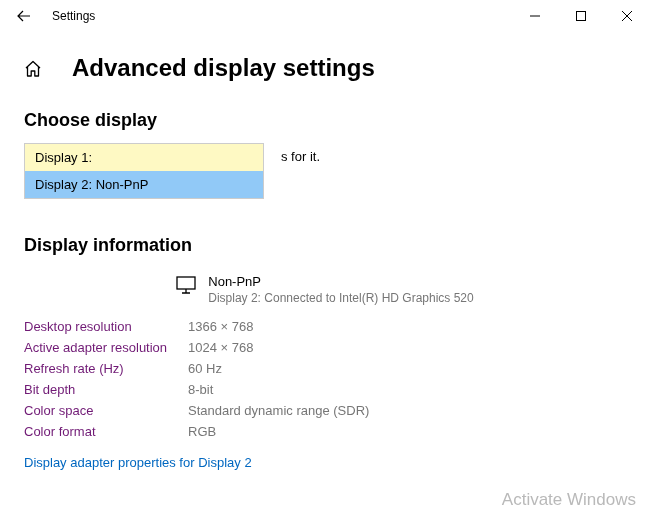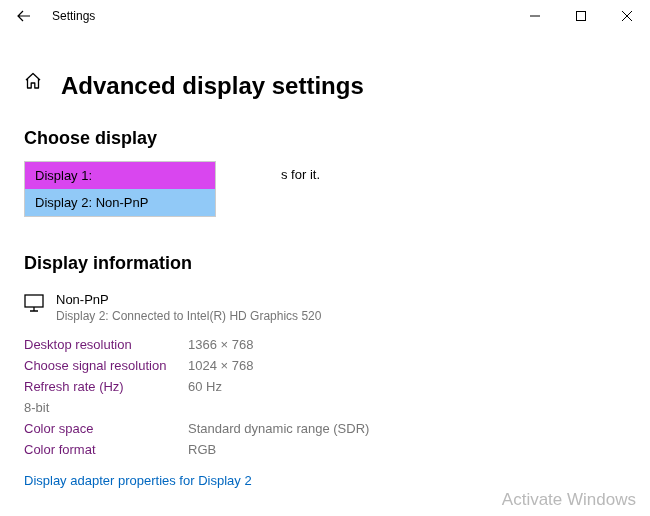--- a/index.html
+++ b/index.html
@@ -3,30 +3,30 @@
   <meta charset="utf-8">
   <style>
     * { margin: 0; padding: 0; box-sizing: border-box; font-family: 'Segoe UI', Tahoma, sans-serif; }
     body { width: 650px; height: 516px; background: #fff; position: relative; overflow: hidden; }
     .titlebar { height: 32px; display: flex; align-items: center; padding-left: 8px; text-align: right; }
     .back-btn { width: 32px; height: 32px; display: flex; align-items: center; justify-content: center; cursor: pointer; }
     .title { font-size: 12px; margin-left: 12px; color: #000; }
     .window-controls { position: absolute; top: 0; right: 0; display: flex; }
     .win-ctrl { width: 46px; height: 32px; display: flex; align-items: center; justify-content: center; cursor: pointer; }
     .content { padding: 0 24px; }
-    .header-row { display: flex; align-items: flex-start; gap: 19px; margin-top: 40px; }
+    .header-row { display: flex; align-items: flex-end; gap: 30px; margin-top: 22px; }
     .page-title { font-size: 24px; font-weight: 600; color: #000; }
     .section-title { font-size: 18px; font-weight: 600; margin-top: 28px; color: #000; }
     .dropdown-area { position: relative; margin-top: 12px; }
-    .dropdown-list { width: 192px; border: 1px solid #ccc; background: #d946ef; position: relative; z-index: 2; }
+    .dropdown-list { width: 240px; border: 1px solid #ccc; background: #fef9c3; position: relative; z-index: 2; }
     .dropdown-item { padding: 6px 10px; font-size: 13px; color: #000; cursor: pointer; }
     .dropdown-item.highlighted { background: #91c9f7; }
     .behind-text { position: absolute; top: 6px; left: 257px; font-size: 13px; color: #000; z-index: 1; }
     .info-title { font-size: 18px; font-weight: 600; margin-top: 36px; color: #000; }
-    .monitor-row { display: flex; align-items: flex-start; gap: 12px; margin-top: 18px; }
+    .monitor-row { display: flex; align-items: flex-start; gap: 12px; margin-top: 18px; justify-content: center; }
     .monitor-icon { margin-top: 2px; }
     .monitor-name { font-size: 13px; color: #000; }
     .monitor-sub { font-size: 12px; color: #767676; margin-top: 2px; }
     .specs { margin-top: 14px; }
     .spec-row { display: flex; align-items: center; margin-bottom: 6px; }
     .spec-label { width: 164px; font-size: 13px; color: #701a75; }
     .spec-value { font-size: 13px; color: #767676; }
     .link { color: #0067c0; font-size: 13px; margin-top: 10px; display: inline-block; cursor: pointer; text-align: right; }
     .watermark { position: absolute; bottom: 6px; right: 14px; color: #b9b9b9; font-size: 17px; font-weight: 400; }
   </style>
@@ -94,28 +94,29 @@
       <div class="monitor-sub">Display 2: Connected to Intel(R) HD Graphics 520</div>
     </div>
   </div>
 
   <div class="specs">
     <div class="spec-row">
       <div class="spec-label">Desktop resolution</div>
       <div class="spec-value">1366 × 768</div>
     </div>
     <div class="spec-row">
-      <div class="spec-label">Choose signal resolution</div>
+      <div class="spec-label">Active adapter resolution</div>
       <div class="spec-value">1024 × 768</div>
     </div>
     <div class="spec-row">
       <div class="spec-label">Refresh rate (Hz)</div>
       <div class="spec-value">60 Hz</div>
     </div>
     <div class="spec-row">
+      <div class="spec-label">Bit depth</div>
       <div class="spec-value">8-bit</div>
     </div>
     <div class="spec-row">
       <div class="spec-label">Color space</div>
       <div class="spec-value">Standard dynamic range (SDR)</div>
     </div>
     <div class="spec-row">
       <div class="spec-label">Color format</div>
       <div class="spec-value">RGB</div>
     </div>

